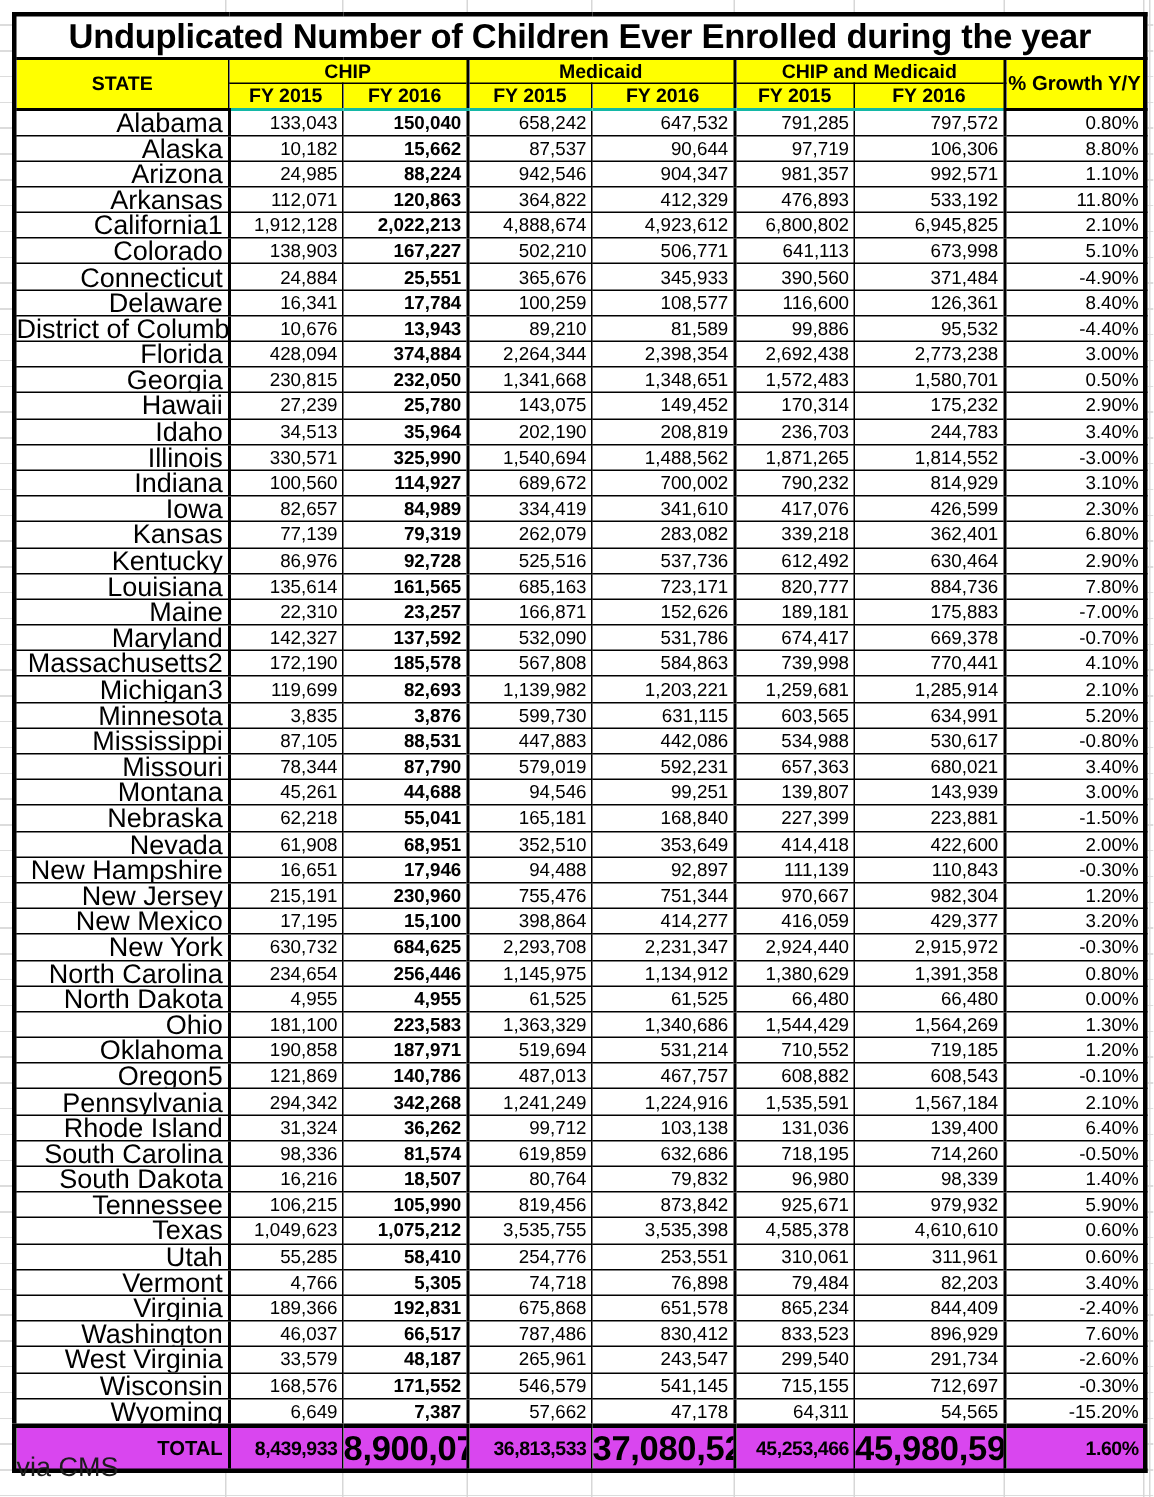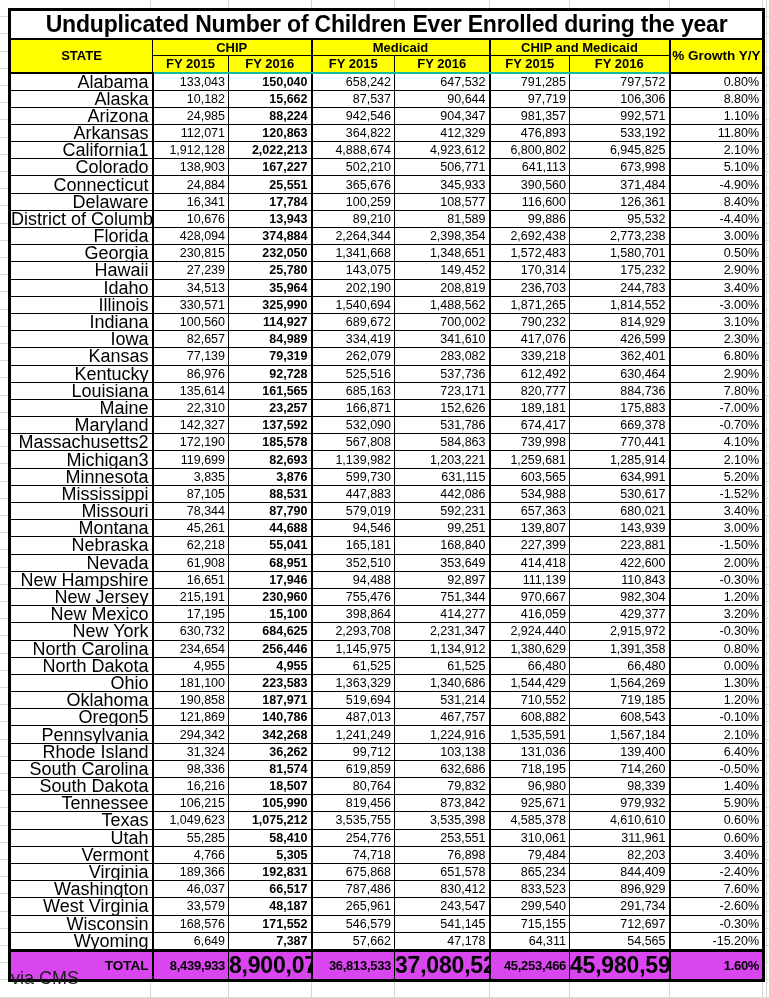--- a/index.html
+++ b/index.html
@@ -339,21 +339,21 @@
         <td class="c-num gb">5.20%</td>
       </tr>
       <tr>
         <td class="c-state">Mississippi</td>
         <td class="c-num">87,105</td>
         <td class="c-num fy16chip">88,531</td>
         <td class="c-num gb">447,883</td>
         <td class="c-num">442,086</td>
         <td class="c-num gb">534,988</td>
         <td class="c-num">530,617</td>
-        <td class="c-num gb">-1.52%</td>
+        <td class="c-num gb">-0.80%</td>
       </tr>
       <tr>
         <td class="c-state">Missouri</td>
         <td class="c-num">78,344</td>
         <td class="c-num fy16chip">87,790</td>
         <td class="c-num gb">579,019</td>
         <td class="c-num">592,231</td>
         <td class="c-num gb">657,363</td>
         <td class="c-num">680,021</td>
         <td class="c-num gb">3.40%</td>

